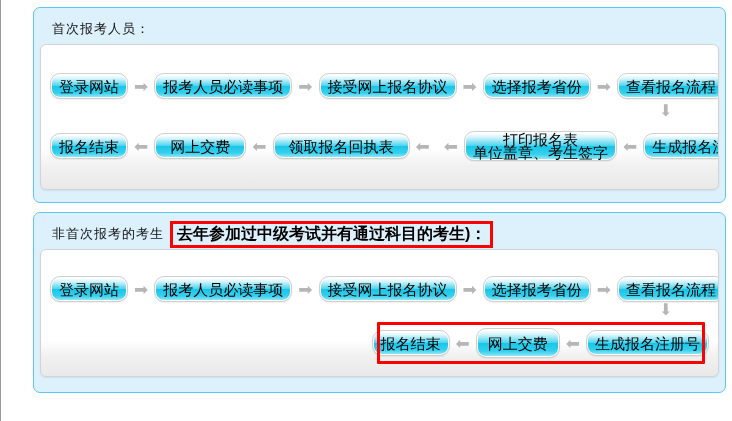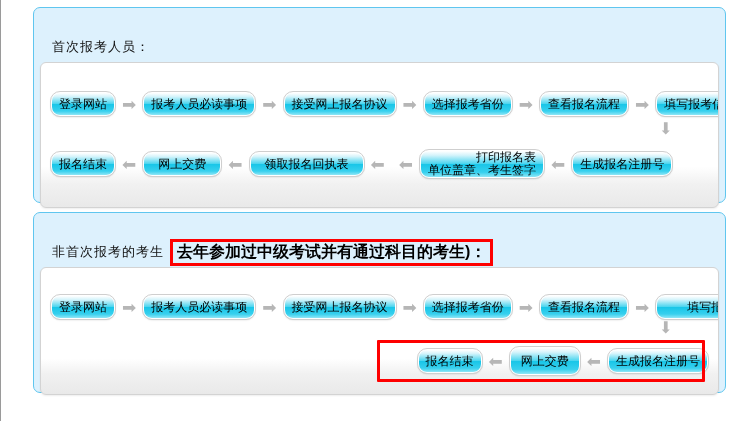--- a/index.html
+++ b/index.html
@@ -29,21 +29,20 @@
 
   .panel-title{
     font-size:13px;
     color:#111;
     padding:4px 0 4px 12px;
     height:22px;
     line-height:22px;
     white-space:nowrap;
     display:flex;
     align-items:center;
-    margin-top:18px;
   }
   .panel-title .t-main{ letter-spacing:1px; }
   .redbox{
     display:inline-block;
     border:3px solid #fe0000;
     padding:0px 4px 1px 4px;
     margin-left:6px;
     line-height:20px;
     font-weight:bold;
     color:#000;
@@ -78,29 +77,29 @@
     box-sizing:border-box;
     display:inline-flex;
     flex-direction:column;
     align-items:center;
     justify-content:center;
     background:linear-gradient(to bottom,#ffffff 0%,#d6f4fb 16%,#4fd6ef 48%,#19c6e8 52%,#37d0ee 82%,#8fe6f6 100%);
     border:1px solid #ffffff;
     outline:1px solid #cfcfcf;
     border-radius:9px;
     color:#000;
-    font-size:12px;
+    font-size:15px;
     line-height:13px;
     white-space:nowrap;
     padding:2px 7px;
     height:24px;
     box-shadow:0 1px 2px rgba(0,0,0,.18);
     text-align:center;
   }
-  .node.two-line{ height:28px; line-height:13px; padding:1px 7px;align-items:flex-end; }
+  .node.two-line{ height:28px; line-height:13px; padding:1px 7px; }
   .node.two-line .l1{ display:block; }
   .node.two-line .l2{ display:block; }
   .node.wide{ padding:2px 14px; }
 
   
   .arrow{
     color:#b6b6b6;
     font-size:17px;
     line-height:17px;
     margin:0 7px;

